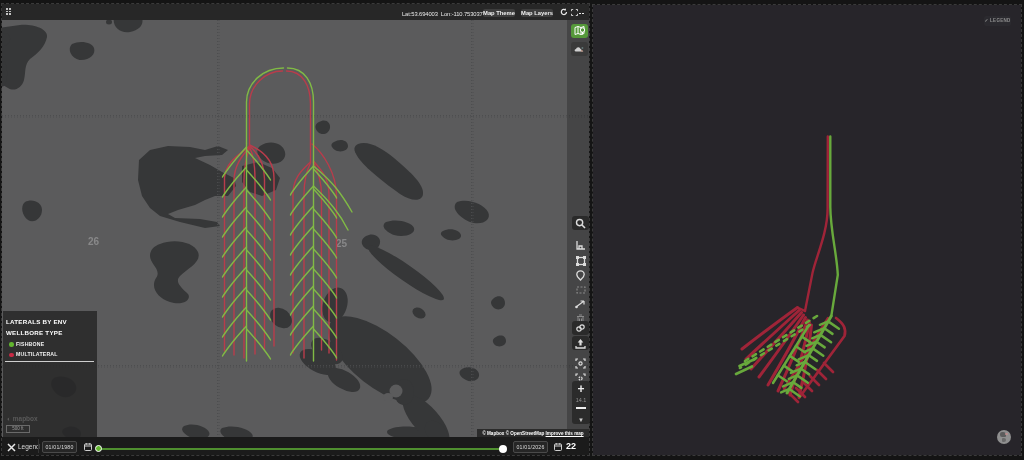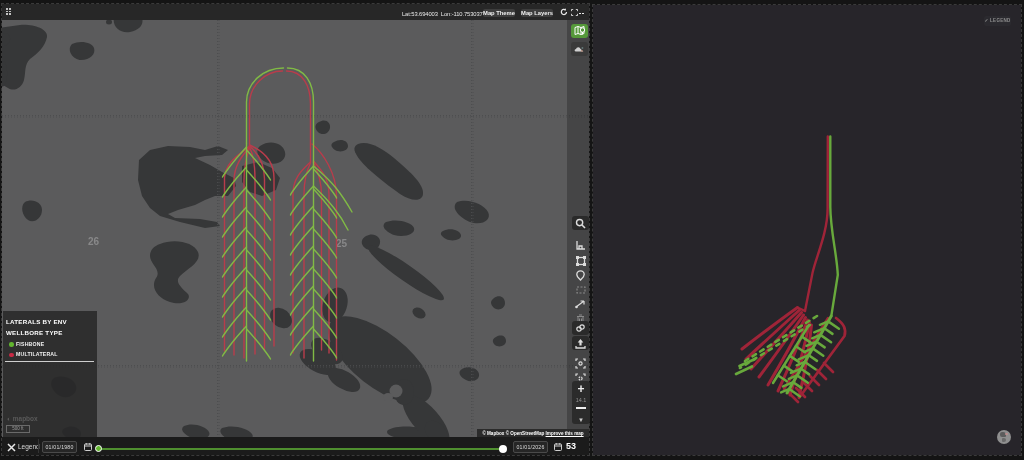--- a/index.html
+++ b/index.html
@@ -305,21 +305,21 @@
 <div style="position:absolute;left:94px;top:10.5px;width:408px;height:2px;background:#4f8f2f;border-radius:1px;"></div>
 <div style="position:absolute;left:93px;top:8px;width:7px;height:7px;border-radius:50%;background:#62b62f;border:1px solid #fff;"></div>
 <div style="position:absolute;left:497px;top:7.5px;width:8px;height:8px;border-radius:50%;background:#fff;"></div>
 <div class="dbox" style="left:511px;">01/01/2026</div>
 <svg style="position:absolute;left:552px;top:6px" width="8" height="8" viewBox="0 0 8 8">
           <rect x="0.5" y="1" width="7" height="6.5" rx="1" fill="none" stroke="#cfcfcf" stroke-width="1"></rect>
           <line x1="0.5" y1="3" x2="7.5" y2="3" stroke="#cfcfcf" stroke-width="1"></line>
           <line x1="2.2" y1="0" x2="2.2" y2="1.8" stroke="#cfcfcf" stroke-width="1"></line>
           <line x1="5.8" y1="0" x2="5.8" y2="1.8" stroke="#cfcfcf" stroke-width="1"></line>
         </svg>
-<div style="position:absolute;left:564px;top:3.5px;font-size:9px;font-weight:bold;color:#fff;">53</div>
+<div style="position:absolute;left:564px;top:3.5px;font-size:9px;font-weight:bold;color:#fff;">22</div>
       </div>
   </div>
   <div id="rp" class="panel">
     <div id="legendbtn">✓ LEGEND</div>
     <svg style="position:absolute;left:0;top:0" width="428" height="450" viewBox="0 0 428 450">
 <g fill="none" stroke="#9f2438" stroke-linecap="round">
 <path d="M234.8,131.5 L234.6,204 C234.5,228 223,252 219.5,268 L212,306" stroke-width="2.4"></path>
 <path d="M204.5,302.5 Q179.75,320.25 149,344" stroke-width="3.0"></path>
 <path d="M206.5,305 Q182.75,326.5 153,354" stroke-width="3.0"></path>
 <path d="M208.5,307.5 Q186.25,332.75 158,364" stroke-width="3.0"></path>

